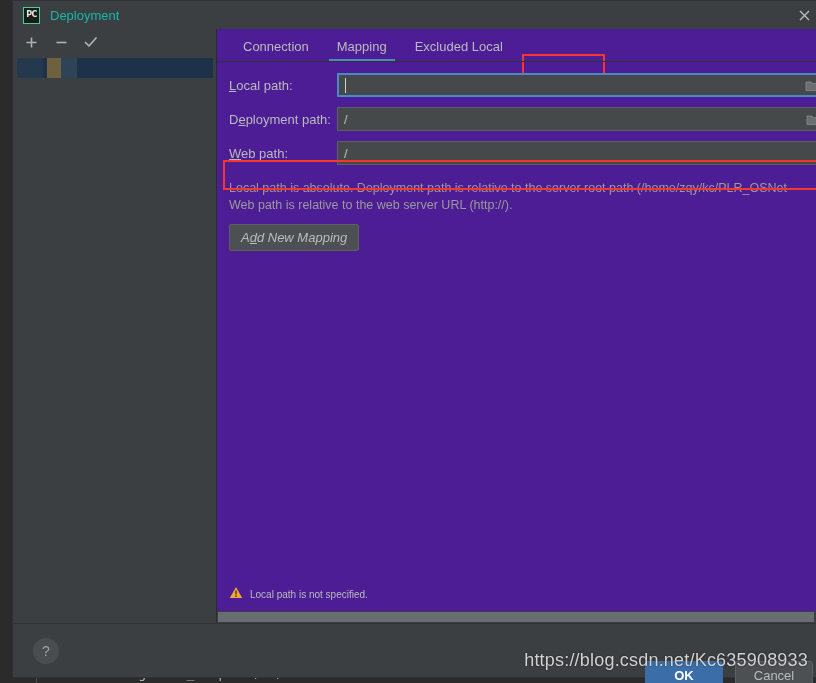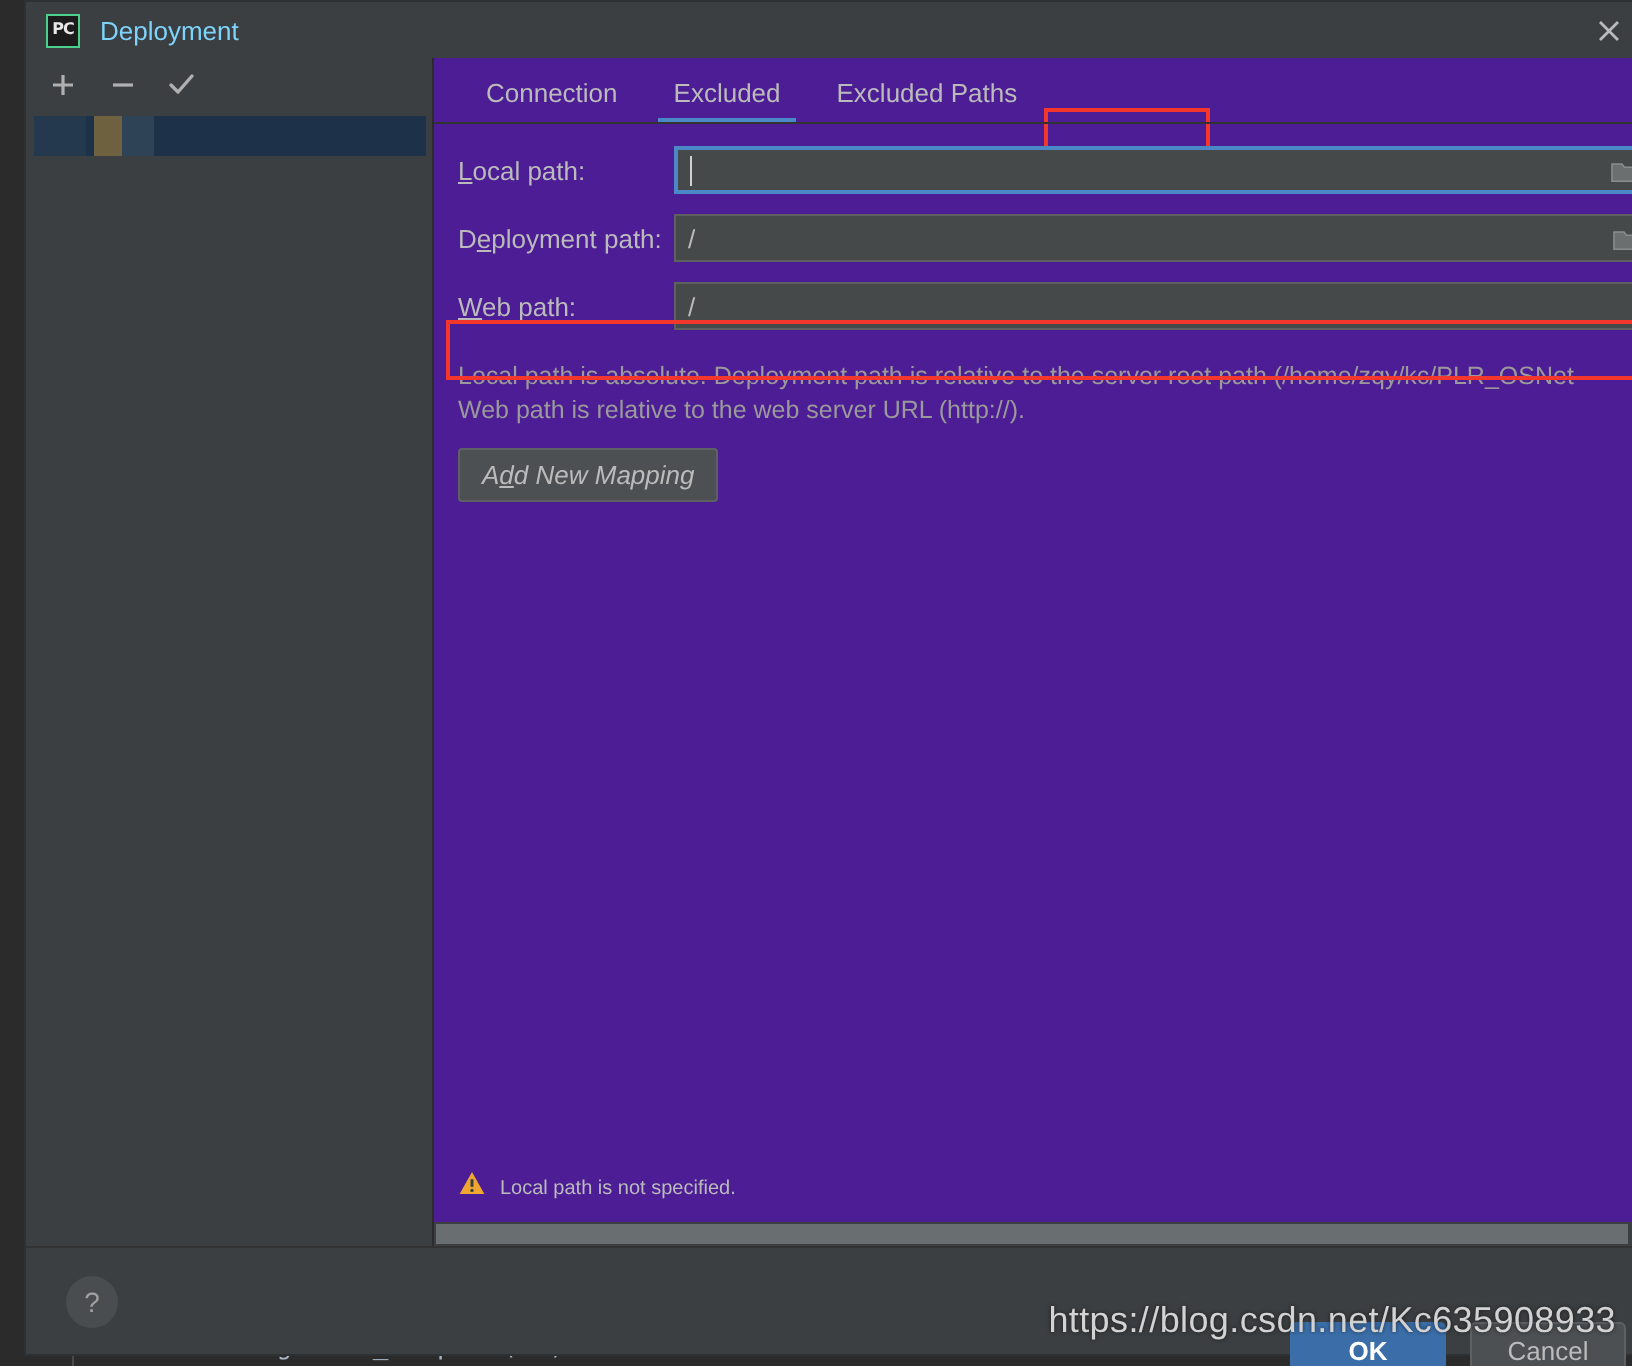--- a/index.html
+++ b/index.html
@@ -63,21 +63,21 @@
     font-family: "DejaVu Sans", sans-serif;
     font-size: 8px;
     font-weight: bold;
     color: #e8e8e8;
     letter-spacing: -0.5px;
     line-height: 1;
     margin-right: 10px;
   }
   #title-text {
     font-size: 13px;
-    color: #7dd3fc;
+    color: #14b8a6;
   }
   #close-btn {
     position: absolute;
     right: 0; top: 0;
     width: 46px; height: 28px;
     display: flex; align-items: center; justify-content: center;
     cursor: default;
   }
   #close-btn svg { display: block; }
 
@@ -403,22 +403,22 @@
           <span class="blk" style="left:60px;width:14px;background:#1d3249;"></span>
           <span class="blk" style="left:74px;width:122px;background:#1d3249;"></span>
         </div>
       </div>
     </div>
 
     <div id="right-panel">
 
       <div id="tabs">
         <div class="tab">Connection</div>
-        <div class="tab selected">Excluded</div>
-        <div class="tab">Excluded Paths</div>
+        <div class="tab selected">Mapping</div>
+        <div class="tab">Excluded Local</div>
         <div id="tab-highlight"></div>
       </div>
 
       <div id="content-area">
 
         <div id="form">
 
           <div class="field-row">
             <div class="field-label"><u>L</u>ocal path:</div>
             <div class="field-input focused">

